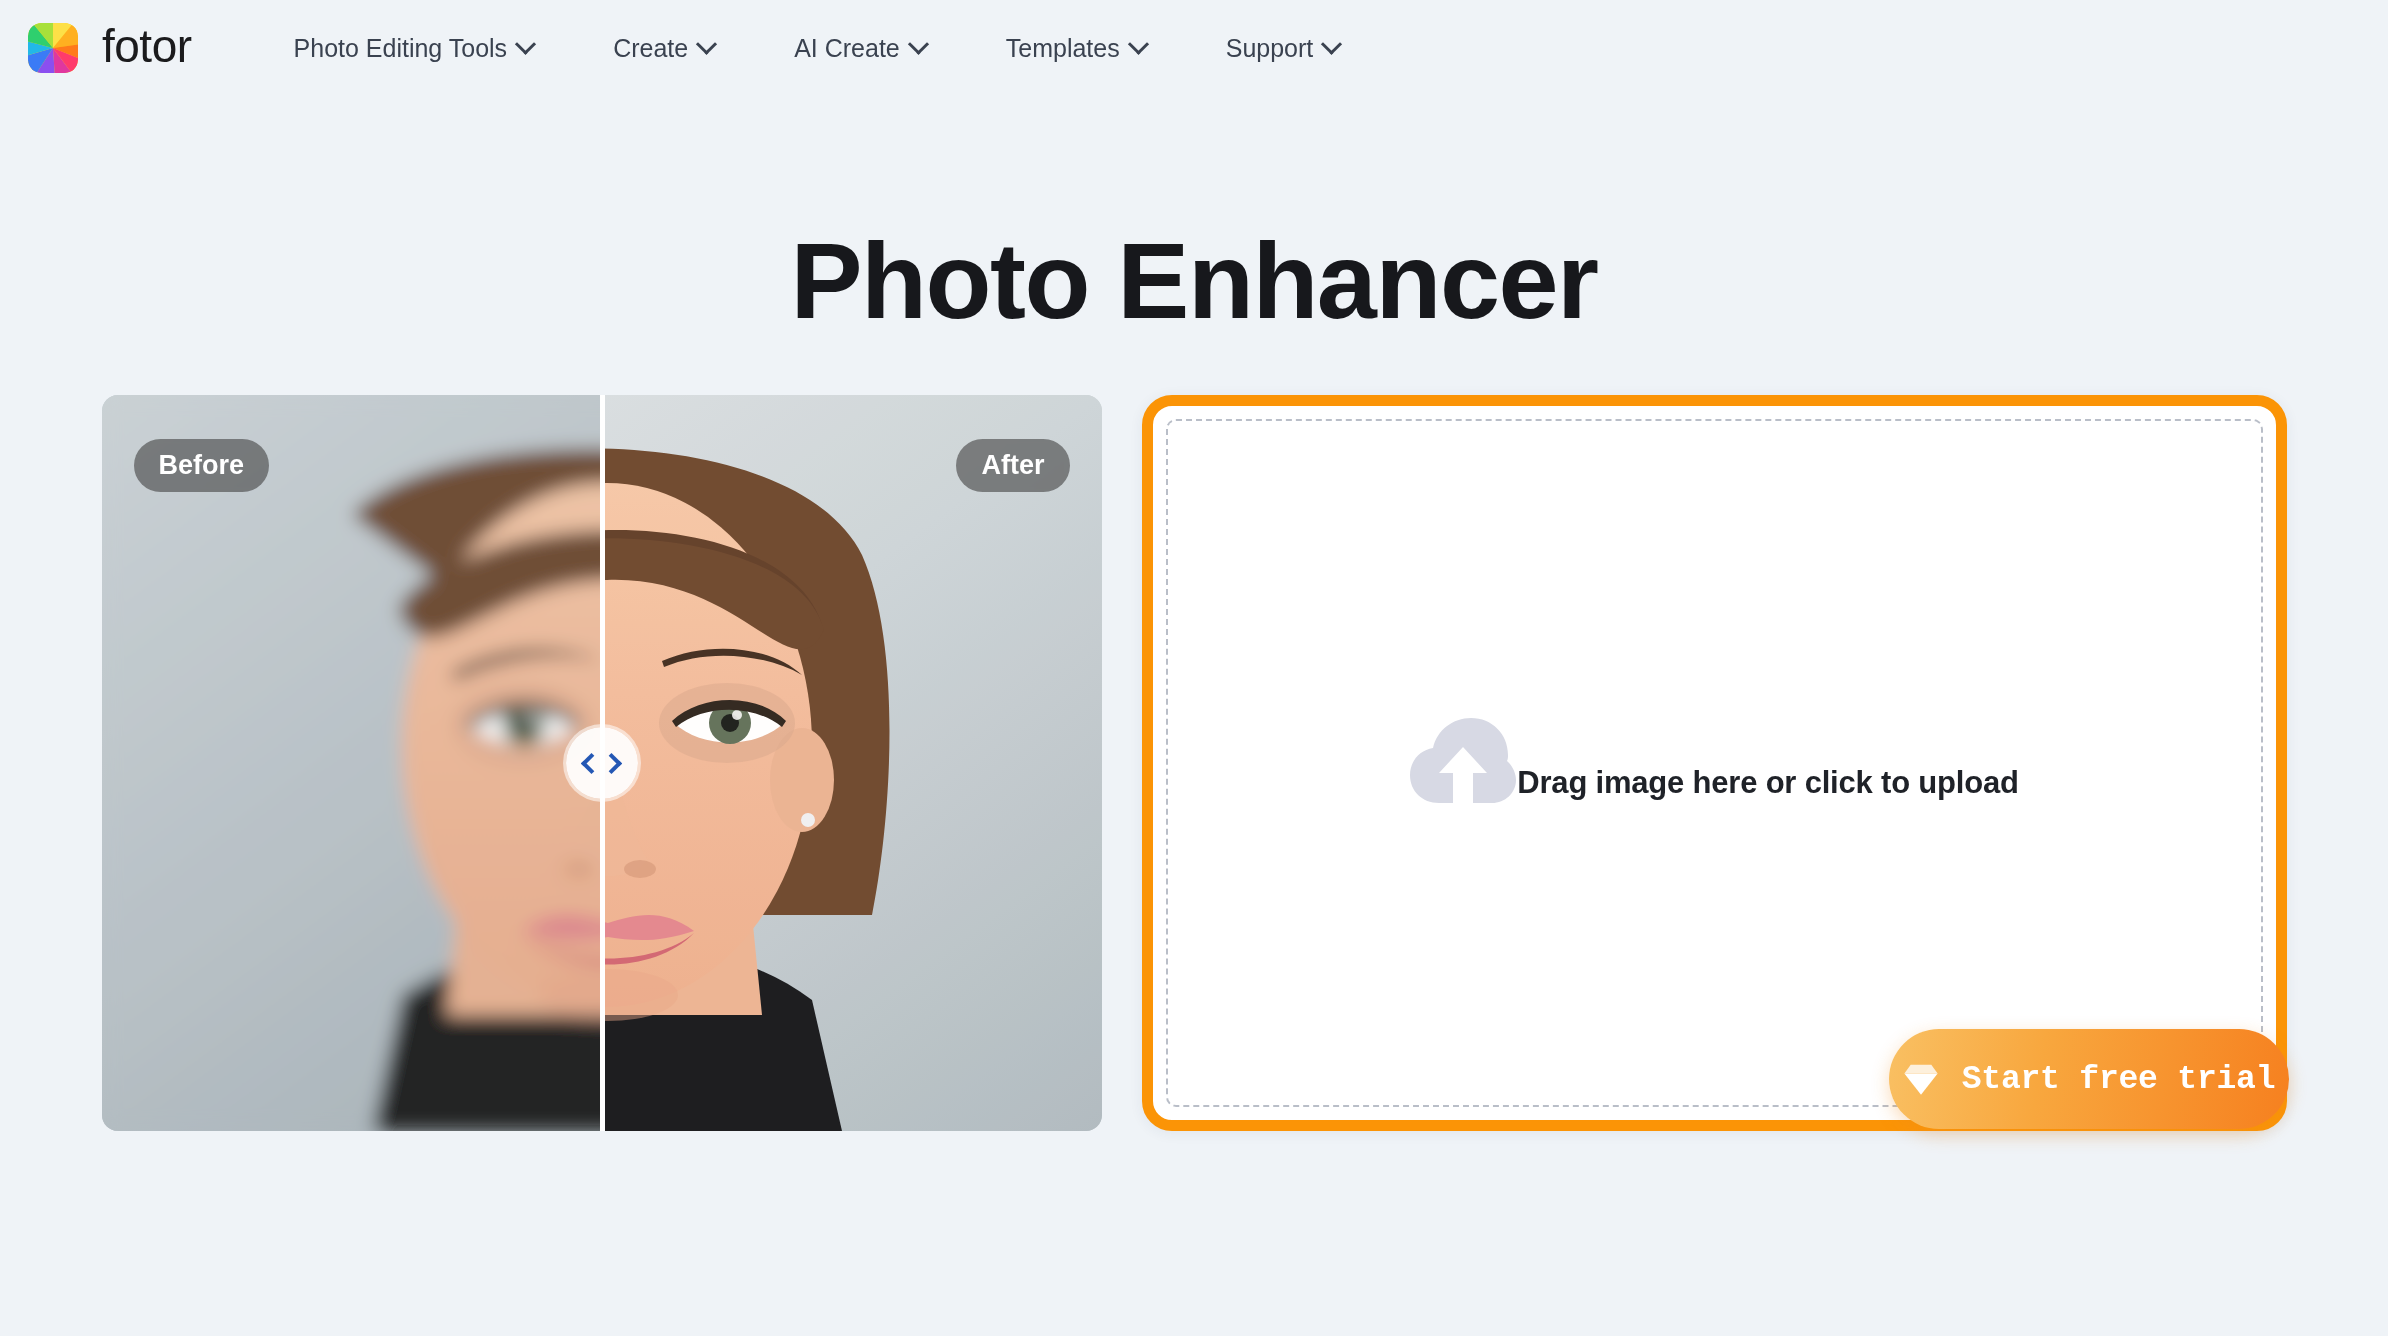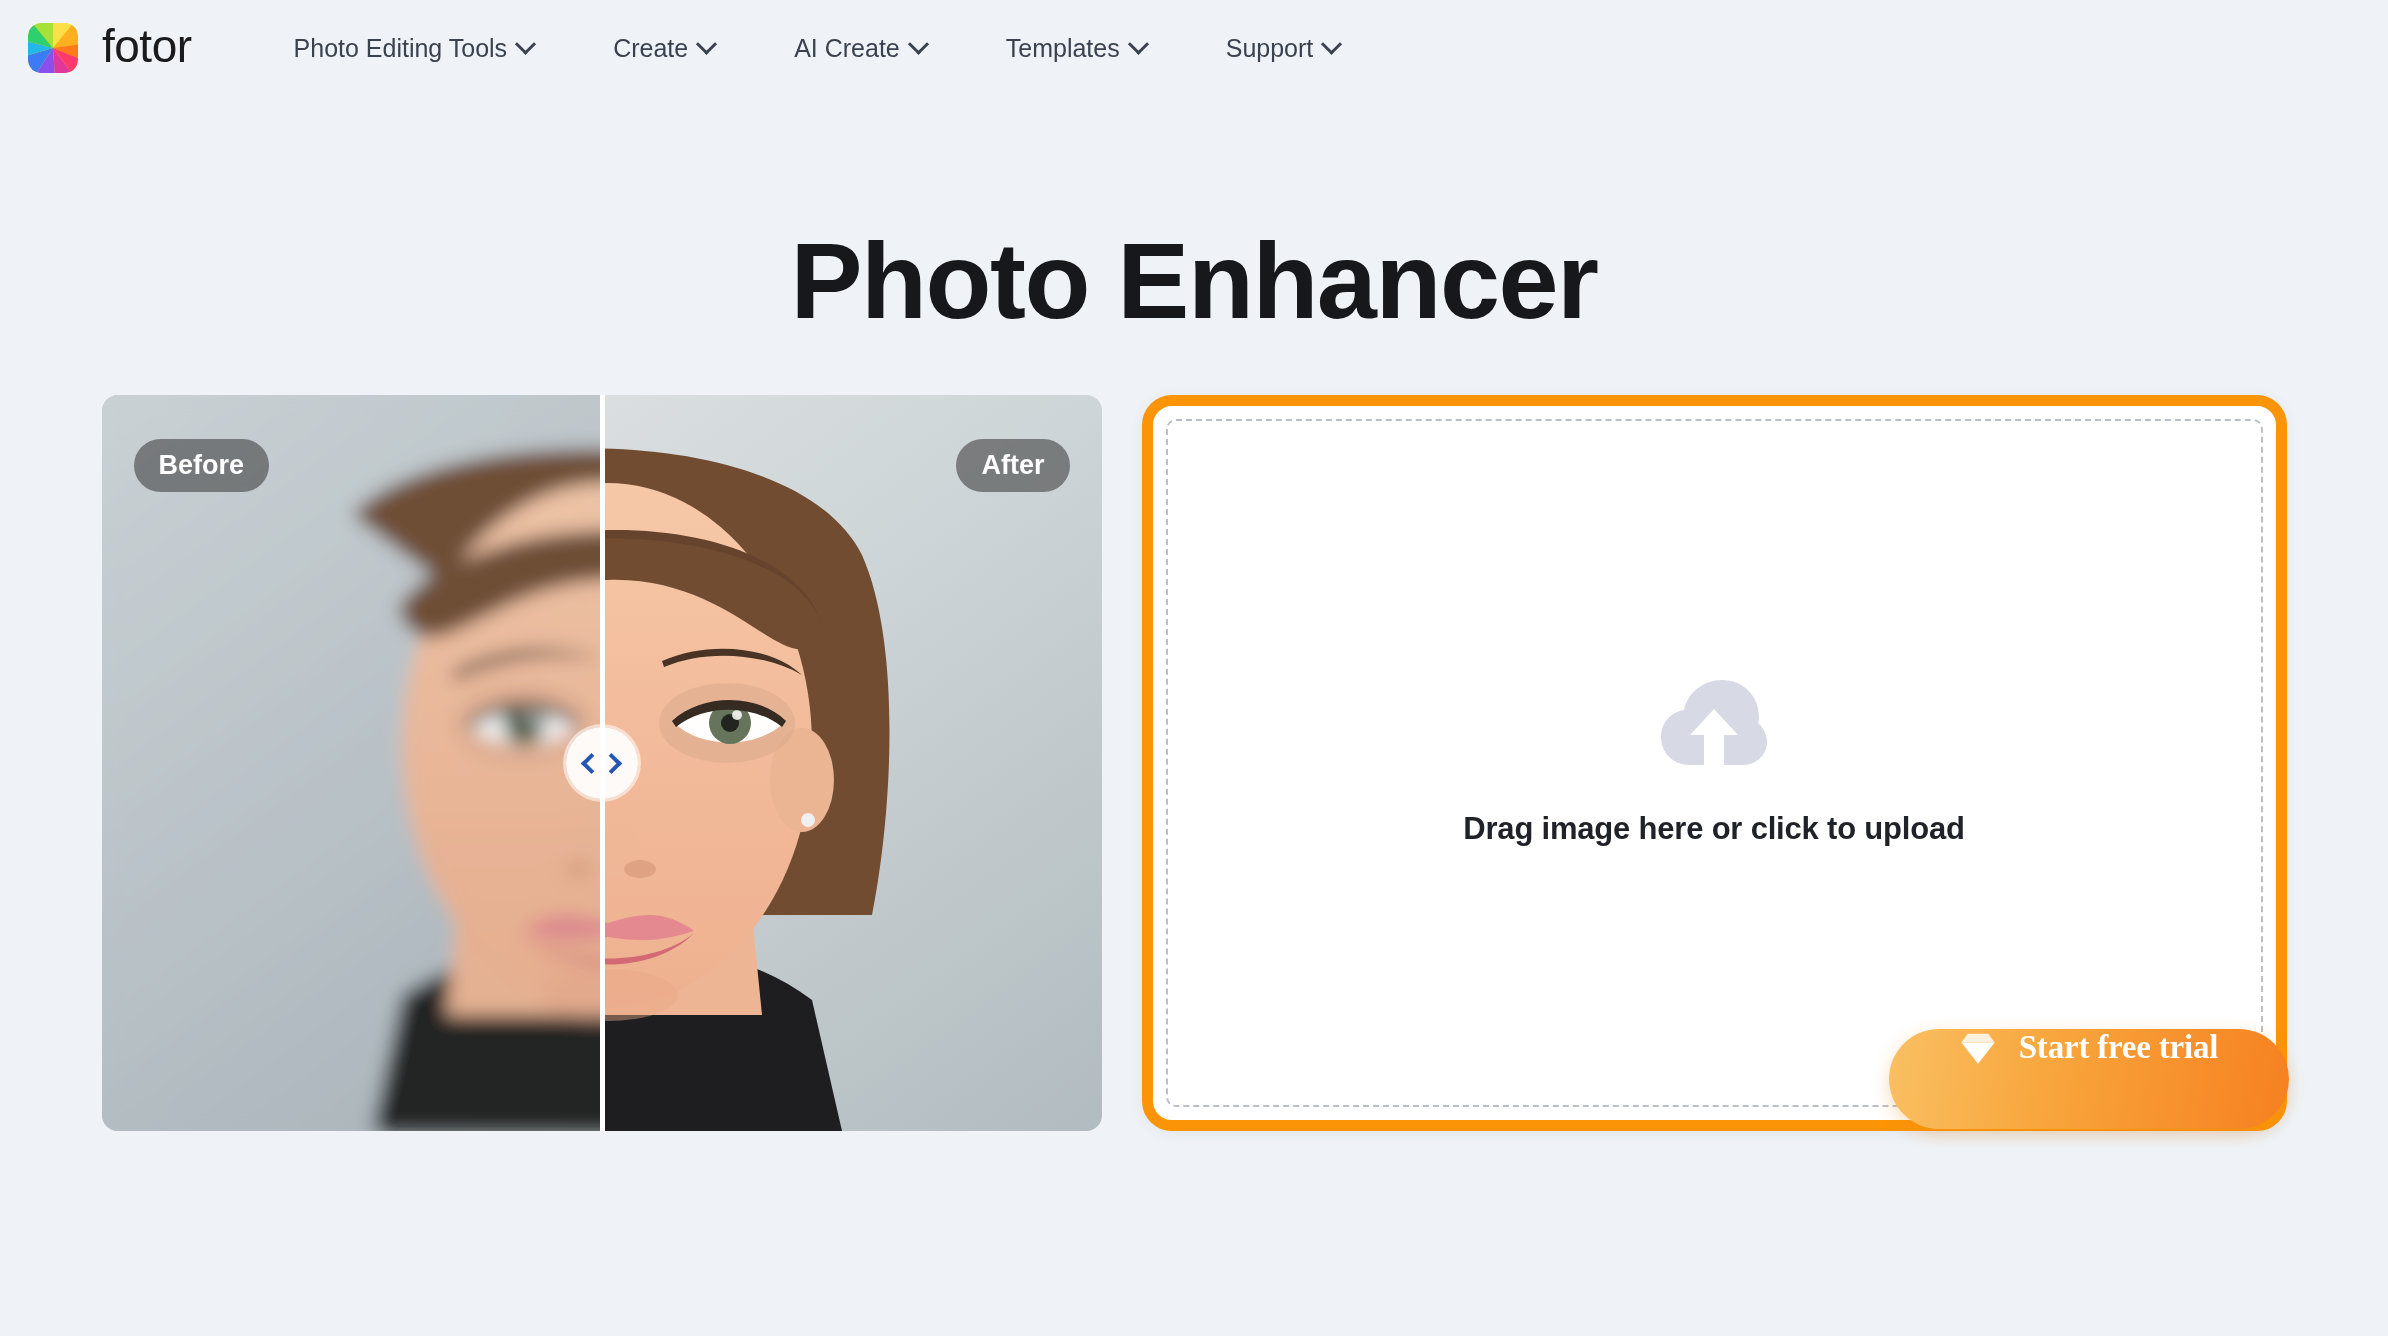--- a/index.html
+++ b/index.html
@@ -193,21 +193,21 @@
     flex: 0 0 auto;
     position: relative;
     box-shadow: 0 2px 14px rgba(40,60,90,0.07);
   }
   .upload-inner {
     width: 100%; height: 100%;
     border: 2px dashed #b9bec8;
     border-radius: 10px;
     background: #ffffff;
     display: flex;
-    flex-direction: column;
+    flex-direction: row;
     align-items: center;
     justify-content: center;
     position: relative;
     cursor: pointer;
   }
   .cloud-icon { width: 108px; height: 92px; display:block; }
   .drag-text {
     margin-top: 40px;
     font-size: 31px;
     font-weight: 700;
@@ -232,32 +232,33 @@
     font-family: "Liberation Sans", sans-serif;
     letter-spacing: -0.3px;
   }
   .enhance-btn svg { width: 40px; height: 40px; flex:0 0 auto; }
 
   .trial-btn {
     position: absolute;
     right: -28px;
     bottom: -24px;
     display: flex;
+    align-items: center;
     justify-content: center;
     gap: 22px;
     width: 400px;
     height: 100px;
     border: none;
     border-radius: 999px;
     background: linear-gradient(100deg,#f9c063 0%,#f8a73e 38%, #f6801f 100%);
     color: #ffffff;
     font-size: 33px;
     font-weight: 700;
     cursor: pointer;
-    font-family: Liberation Serif, serif;
+    font-family: Liberation Mono, monospace;
     box-shadow: 0 6px 18px rgba(240,140,30,0.30);
     letter-spacing: -0.2px;
   }
   .trial-btn svg { width: 38px; height: 38px; flex:0 0 auto; }
 </style>
 </head>
 <body>
 
 <header class="header">
 

